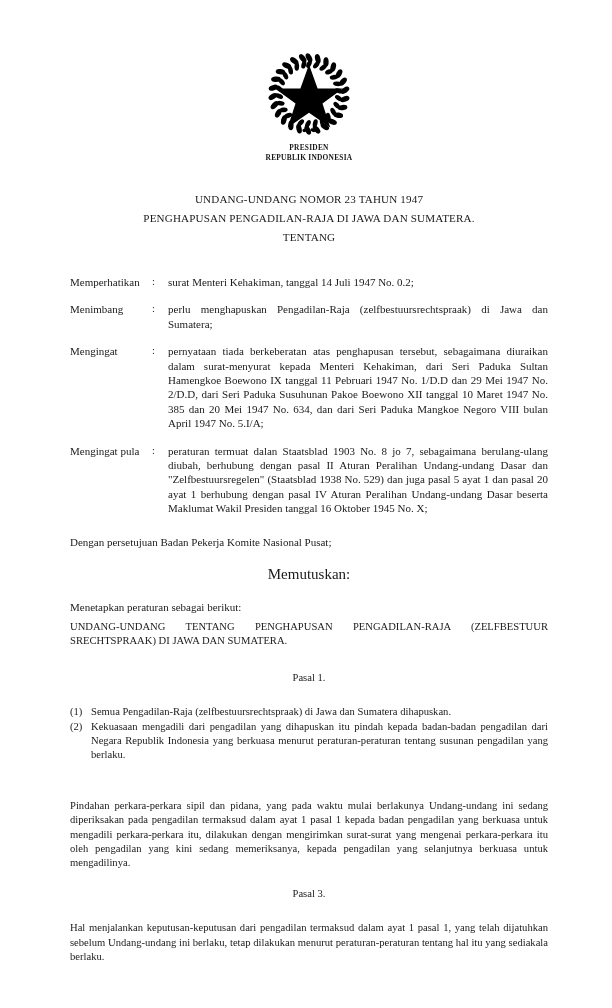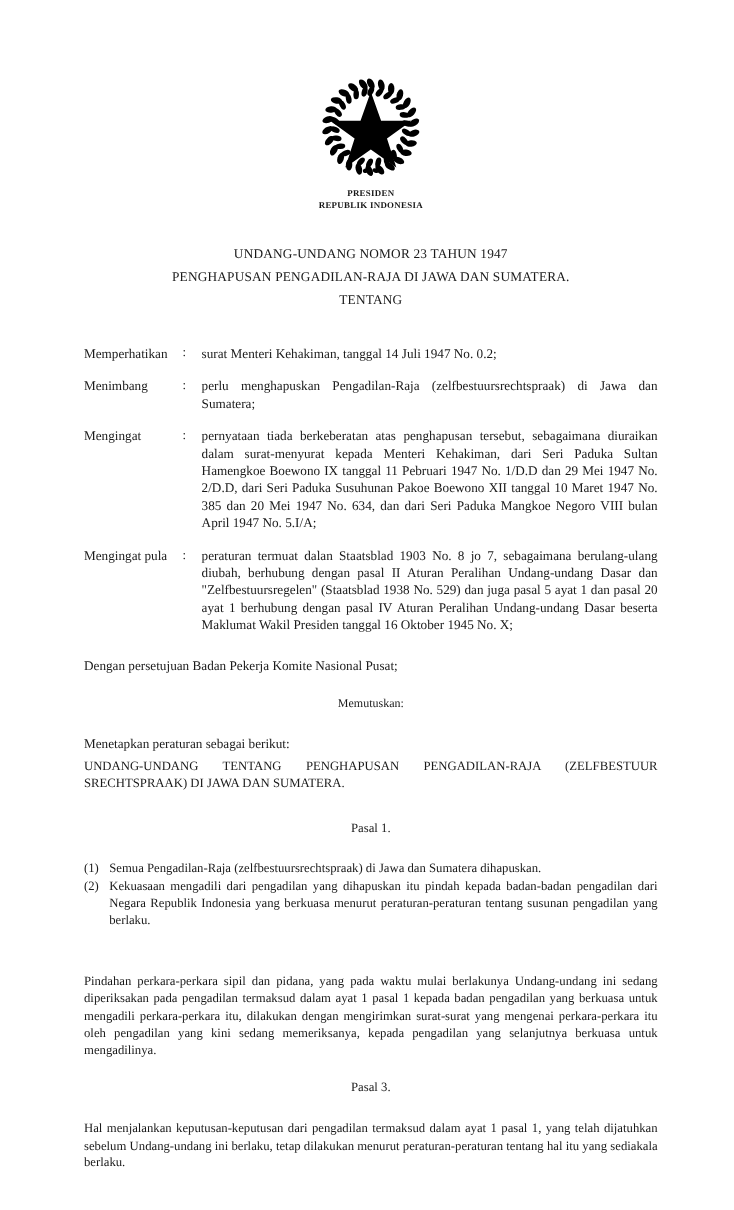--- a/index.html
+++ b/index.html
@@ -11,21 +11,21 @@
     width: 612px;
     height: 1008px;
     position: relative;
     font-family: "Liberation Serif", "DejaVu Serif", serif;
     color: #1a1a1a;
     overflow: hidden;
   }
 
   .page {
     position: absolute;
-    left: 0; top: 12px;
+    left: 0; top: 0;
     width: 612px;
     height: 760px;
     padding: 14px;
     box-sizing: border-box;
   }
 
   .content {
     position: absolute;
     left: 70px;
     top: 0;
@@ -110,21 +110,21 @@
     text-align: justify;
     text-justify: inter-word;
   }
   .para-left {
     font-size: 11px;
     line-height: 14.4px;
     text-align: left;
   }
   .center {
     text-align: center;
-    font-size: 10px;
+    font-size: 15px;
     line-height: 14.4px;
   }
   .pasal-heading {
     text-align: center;
     font-size: 10.6px;
     line-height: 14.4px;
   }
 
   .sp-6  { height: 6px; }
   .sp-16 { height: 16px; }

